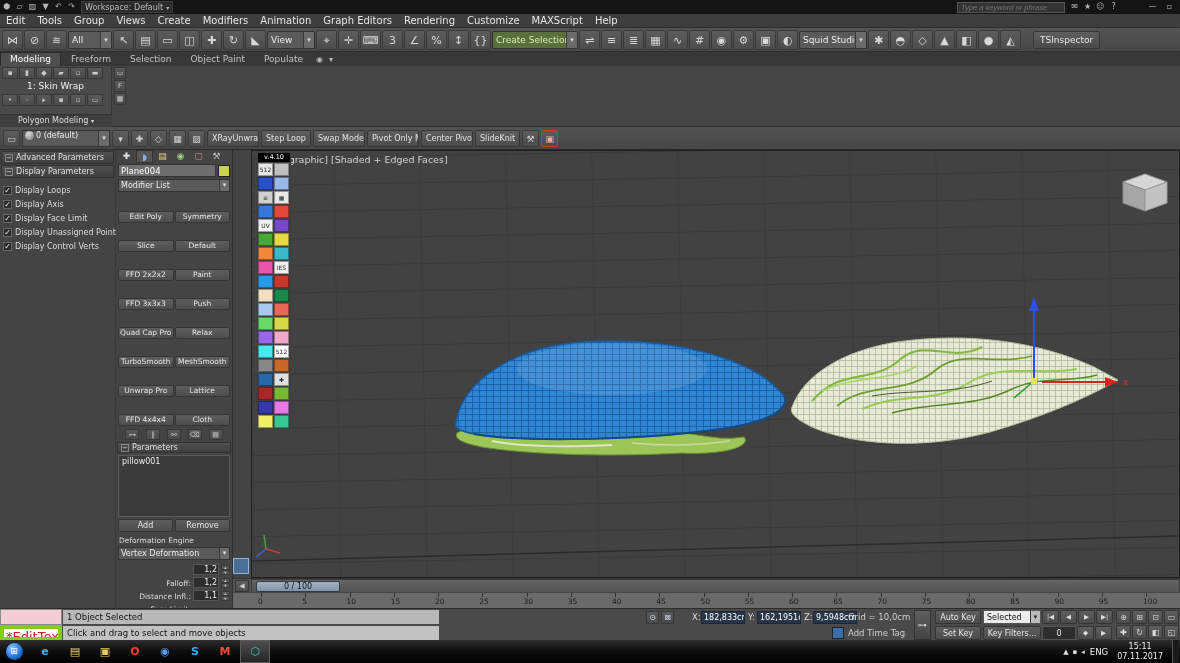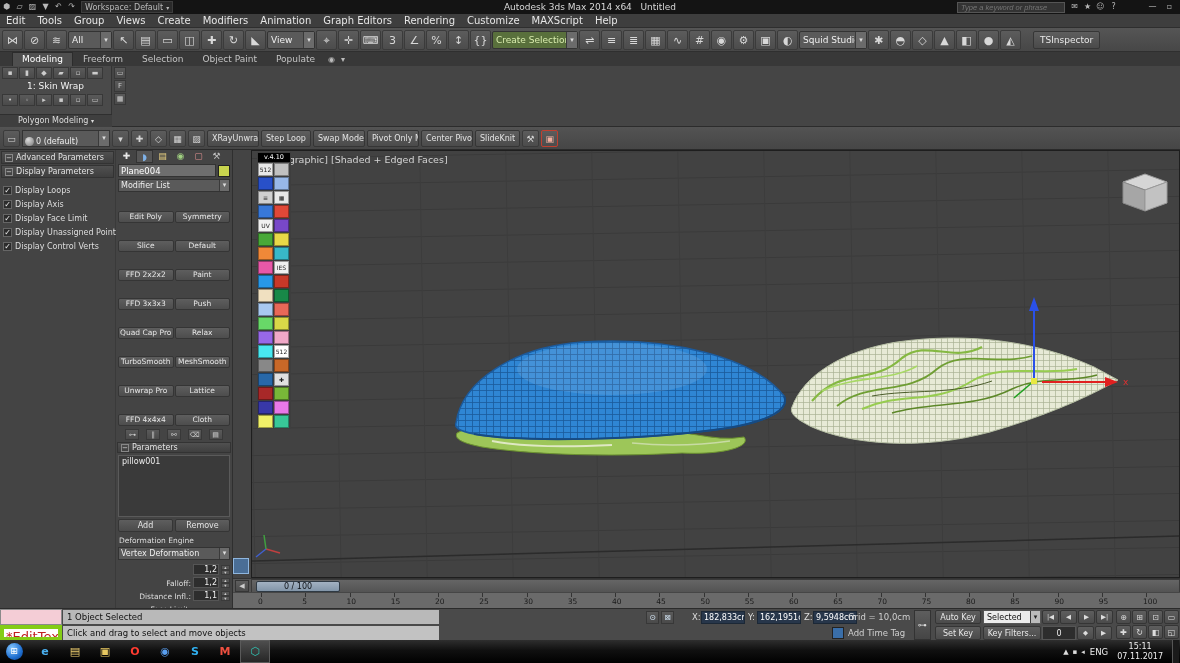--- a/index.html
+++ b/index.html
@@ -25,38 +25,38 @@
   .tb-icon{width:21px;height:20px;line-height:19px;text-align:center;font-size:11px;color:#d8d8d8;background:linear-gradient(#5c5c5c,#4c4c4c);border:1px solid #3b3b3b;border-radius:2px;overflow:hidden;flex:none;}
   .tb-combo{display:flex;align-items:center;height:18px;background:#5a5a5a;border:1px solid #333;font-size:9px;color:#eee;padding-left:3px;border-radius:2px;flex:none;}
   .tb-combo.accent{background:#59703c;}
   .tb-combo.accent .tb-combo-text{color:#d9ecae;}
   .tb-combo-text{white-space:nowrap;overflow:hidden;}
   .tb-combo-arrow{margin-left:auto;width:11px;height:16px;background:#6b6b6b;border-left:1px solid #3a3a3a;text-align:center;font-size:7px;line-height:16px;color:#ddd;flex:none;}
   .tb-button{height:18px;padding:0 6px;font-size:9px;line-height:17px;background:linear-gradient(#5e5e5e,#4a4a4a);border:1px solid #363636;border-radius:2px;color:#e8e8e8;flex:none;}
   .tb-gap{width:10px;flex:none;}
 
   
-  #ribbon-tabs{position:absolute;left:0;top:52px;width:1180px;height:14px;background:#383838;display:flex;align-items:flex-end;padding-left:12px;gap:1px;z-index:20;}
+  #ribbon-tabs{position:absolute;left:0;top:52px;width:1180px;height:14px;background:#383838;display:flex;align-items:flex-end;padding-left:0;gap:1px;z-index:20;}
   .ribbon-tab{font-size:9px;padding:1px 9px;color:#c4c4c4;line-height:11px;}
   .ribbon-tab.active{background:#4f4f4f;color:#fff;border:1px solid #2c2c2c;border-bottom:none;}
   .ribbon-extra{font-size:8px;color:#bbb;padding:0 3px;line-height:13px;}
   #ribbon-body{position:absolute;left:0;top:66px;width:1180px;height:61px;background:#454545;border-bottom:1px solid #2c2c2c;z-index:20;}
   #ribbon-group{position:absolute;left:0;top:0;width:112px;height:61px;background:#4a4a4a;border-right:1px solid #333;}
   .mini-row{display:flex;gap:1px;padding:1px 2px;}
   .mini-btn{width:16px;height:12px;background:linear-gradient(#5a5a5a,#4a4a4a);border:1px solid #383838;font-size:7px;color:#ccc;text-align:center;line-height:10px;overflow:hidden;}
   #skinwrap-label{text-align:center;font-size:9px;color:#f2f2f2;height:13px;line-height:13px;}
   #polymod-bar{position:absolute;bottom:0;left:0;width:112px;height:13px;background:#3f3f3f;border-top:1px solid #2f2f2f;font-size:8px;color:#ddd;text-align:center;line-height:12px;}
   #ribbon-side{position:absolute;left:113px;top:0;width:15px;height:47px;display:flex;flex-direction:column;gap:1px;padding:1px;}
   #ribbon-side .mini-btn{width:12px;}
 
   
   #toolbar2{position:absolute;left:0;top:127px;width:1180px;height:23px;background:linear-gradient(#535353,#464646);display:flex;align-items:center;gap:2px;padding:0 3px;border-bottom:1px solid #2a2a2a;z-index:20;}
   .t2-ic{width:17px;height:17px;line-height:16px;text-align:center;font-size:9px;color:#d4d4d4;background:linear-gradient(#5c5c5c,#4c4c4c);border:1px solid #3b3b3b;border-radius:2px;flex:none;}
   .t2-btn{height:17px;line-height:16px;padding:0 4px;font-size:8px;background:linear-gradient(#5e5e5e,#4b4b4b);border:1px solid #353535;border-radius:2px;color:#e4e4e4;max-width:52px;overflow:hidden;white-space:nowrap;flex:none;}
-  #t2-combo{display:flex;align-items:flex-end;width:88px;height:17px;background:#5a5a5a;border:1px solid #333;font-size:8px;color:#eee;padding-left:2px;gap:2px;flex:none;}
+  #t2-combo{display:flex;align-items:flex-start;width:88px;height:17px;background:#5a5a5a;border:1px solid #333;font-size:8px;color:#eee;padding-left:2px;gap:2px;flex:none;}
   #t2-combo .sphere{width:9px;height:9px;border-radius:50%;background:radial-gradient(circle at 35% 30%,#ddd,#777);flex:none;}
   #t2-combo .tb-combo-arrow{height:15px;line-height:15px;}
   .t2-red{border-color:#c04030;color:#f0b0a0;}
 
   
   #left-panel{position:absolute;left:0;top:150px;width:116px;height:458px;background:#444;border-right:1px solid #3a3a3a;z-index:10;}
   .rollhdr{height:13px;background:linear-gradient(#505050,#3f3f3f);border:1px solid #333;margin:1px 1px 0;font-size:8px;color:#e2e2e2;display:flex;align-items:center;padding-left:3px;gap:3px;}
   .roll-minus{width:8px;height:8px;border:1px solid #888;font-size:7px;line-height:6px;text-align:center;color:#ddd;flex:none;}
   #cb-list{padding:5px 3px;}
   .cb-row{display:flex;align-items:center;gap:3px;height:14px;}
@@ -163,24 +163,20 @@
         <span class="title-ic">⬢</span>
         <span class="title-ic">▱</span>
         <span class="title-ic">▨</span>
         <span class="title-ic">▼</span>
         <span class="title-ic">↶</span>
         <span class="title-ic">↷</span>
       </span>
     <div id="workspace-combo">
       <span>Workspace: Default</span>
       <span style="font-size:6px">▾</span>
-    </div>
-    <div id="title-text">
-      <span>Autodesk 3ds Max 2014 x64</span>
-      &nbsp;&nbsp;<span>Untitled</span>
     </div>
     <div id="title-right">
       <input id="title-search" placeholder="Type a keyword or phrase" style="">
       <span id="tb-right-icons" style="display:flex">
           <span class="title-ic">✉</span>
           <span class="title-ic">★</span>
           <span class="title-ic">☺</span>
           <span class="title-ic">?</span>
         </span>
     </div>

